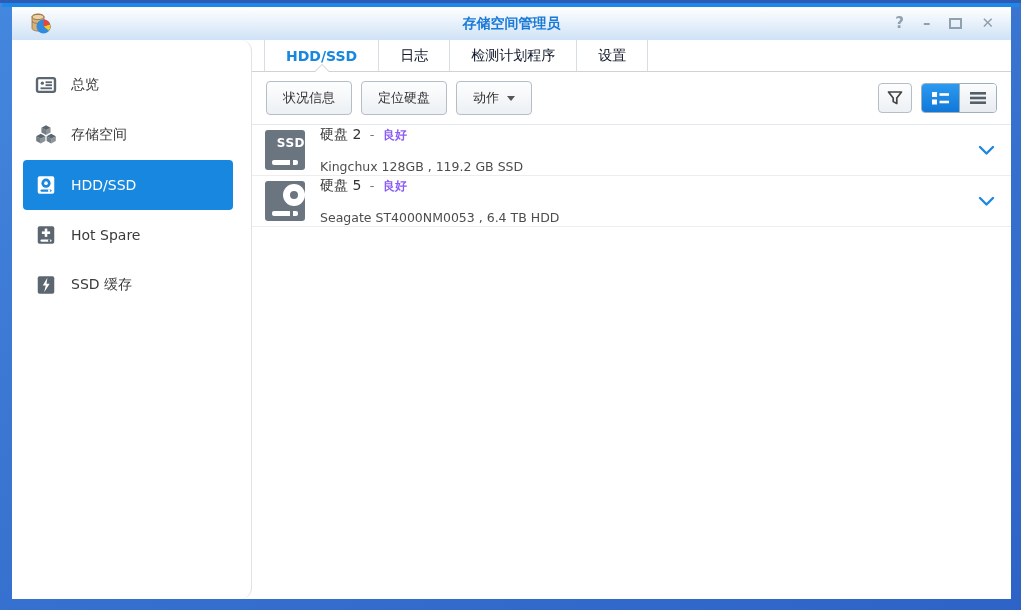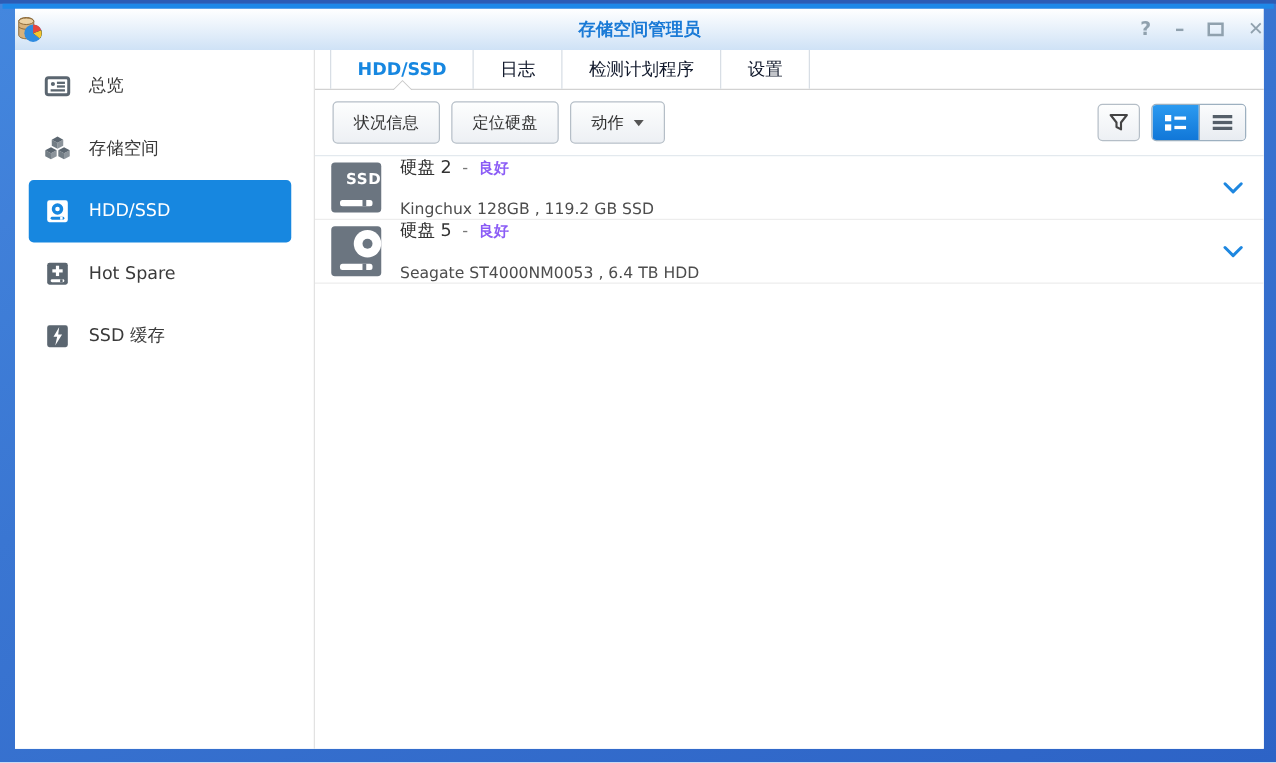--- a/index.html
+++ b/index.html
@@ -9,34 +9,34 @@
   .window { position:relative; width:1021px; height:610px;
     background:linear-gradient(155deg,#4487de 0%,#3a76d2 40%,#2d63c6 100%);
     padding:7px 10px 10px 12px; }
   .window::before { content:''; position:absolute; top:0; left:0; right:0; height:3px;
     background:#2c5cb5; }
   .window::after { content:''; position:absolute; top:3px; left:2px; right:2px; height:4px;
     background:#1e88e8; }
 
   .titlebar { position:relative; z-index:2; height:33px;
     background:linear-gradient(#ffffff,#cfe2f6);
-    display:flex; align-items:center; padding:0 0; }
+    display:flex; align-items:center; padding:0 17px; }
   .app-icon { width:24px; height:24px; flex:0 0 auto; }
   .win-title { position:absolute; left:0; right:0; text-align:center;
     font-size:14px; font-weight:bold; color:#1a7ad6; pointer-events:none; }
   .win-controls { margin-left:auto; display:flex; align-items:center; gap:19px;
     color:#90a1ae; font-size:15px; font-weight:bold; z-index:3; }
   .win-controls .ctrl { cursor:default; line-height:1; }
   .ctrl-max { width:13px; height:11px; border:2px solid #90a1ae; display:inline-block; }
 
   .app-body { display:flex; height:559px; background:#ffffff; }
 
   
   .sidebar { width:240px; flex:0 0 auto; border-right:1px solid #e2e2e2;
-    padding-top:4px; background:#fff; }
+    padding-top:20px; background:#fff;border-radius:11px; }
   .side-item { height:50px; width:210px; margin-left:11px; display:flex;
     align-items:center; padding-left:12px; border-radius:4px;
     color:#3a3a3a; font-size:14px; cursor:pointer; --hole:#ffffff; }
   .side-item .s-icon { width:22px; height:22px; margin-right:14px; color:#5b6670;
     flex:0 0 auto; }
   .side-item.active { background:#1787e0; color:#ffffff; --hole:#1787e0; }
   .side-item.active .s-icon { color:#ffffff; }
   .hole { fill:var(--hole); }
 
   

